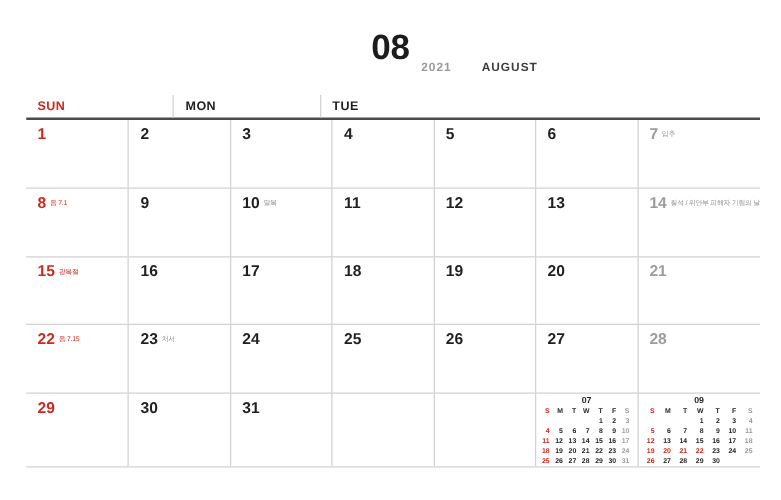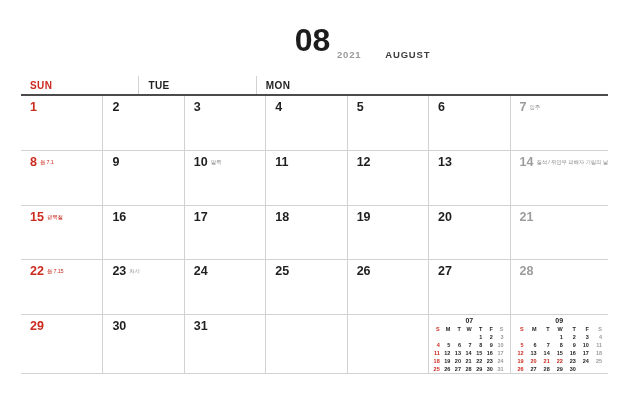--- a/index.html
+++ b/index.html
@@ -4,21 +4,21 @@
 <style>
   html,body{margin:0;padding:0;}
   body{
     width:625px;height:400px;background:#ffffff;position:relative;overflow:hidden;
     font-family:"Liberation Sans",sans-serif;
     --red:#cb2a1f; --dark:#1f1f1f; --gray:#9c9c9c; --notegray:#8f8f8f;
     --grid:#d2d2d2; --hline:#4b4b4b;
   }
   .month-big{
     position:absolute;top:24px;left:0;width:100%;text-align:center;
-    font-size:32px;font-weight:700;color:#1c1c1c;line-height:1;
+    font-size:28px;font-weight:700;color:#1c1c1c;line-height:1;
   }
   .title-sub{
     position:absolute;top:49px;left:337px;font-size:9.5px;letter-spacing:.8px;white-space:nowrap;
   }
   .title-year{color:#9a9a9a;font-weight:700;margin-right:4px;}
   .title-month-name{color:#3c3c3c;font-weight:700;margin-left:20px;}
   .calendar{position:absolute;left:21px;top:76px;width:587px;}
   .weekday-row{display:grid;grid-template-columns:repeat(5,1fr);border-bottom:2px solid var(--hline);}
   .weekday-cell{
     height:18px;display:flex;align-items:center;padding-left:9px;
@@ -49,22 +49,22 @@
 <body style="--red: #cb2a1f; --dark: #1f1f1f; --gray: #9c9c9c; --notegray: #8f8f8f; --grid: #d2d2d2; --hline: #4b4b4b;">
 
 <div class="month-big">08</div>
 <div class="title-sub">
   <span class="title-year">2021</span><span class="title-month-name">AUGUST</span>
 </div>
 
 <div class="calendar">
   <div class="weekday-row">
       <div class="weekday-cell c-red col0">SUN</div>
+      <div class="weekday-cell c-dark">MON</div>
       <div class="weekday-cell c-dark">TUE</div>
-      <div class="weekday-cell c-dark">MON</div>
     </div>
   <div class="dates-grid">
       <div class="cell col0 row0">
         <div class="datewrap">
           <span class="daynum c-red">1</span>
         </div>
       </div>
       <div class="cell row0">
         <div class="datewrap">
           <span class="daynum c-dark">2</span>

